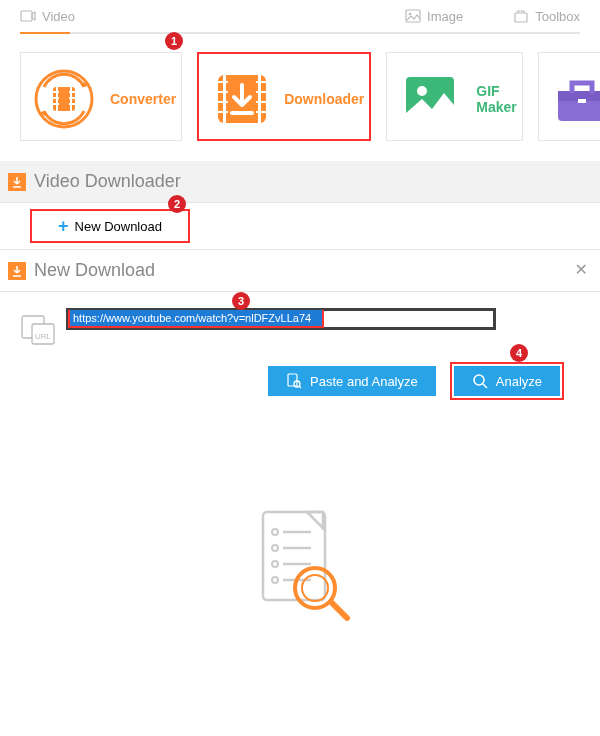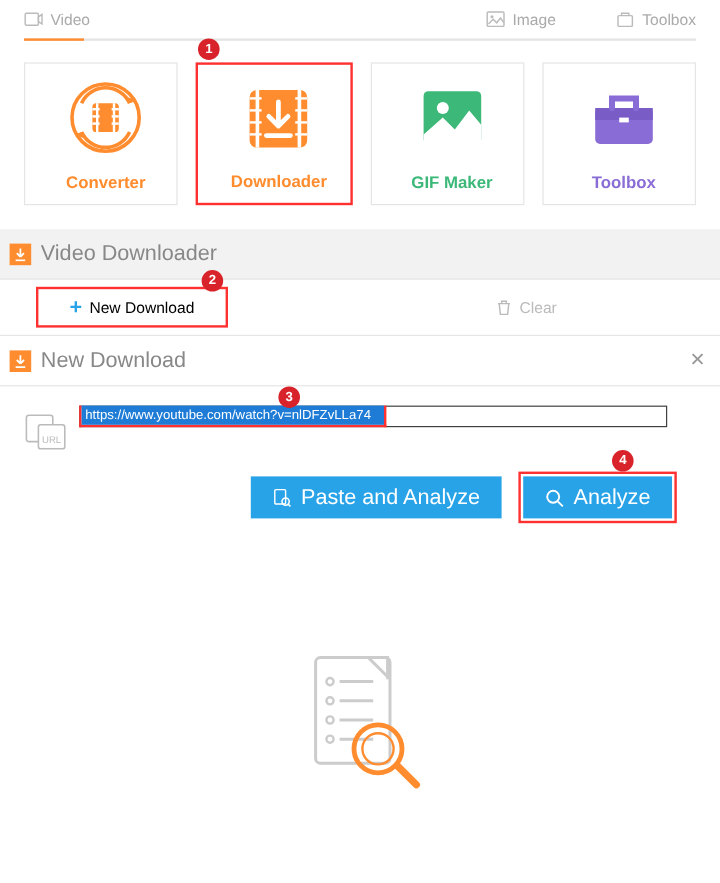--- a/index.html
+++ b/index.html
@@ -7,21 +7,21 @@
   
   
   .top-tabs { display: flex; padding: 0 20px; gap: 10px; align-items: center; height: 32px; }
   .top-tab { display: flex; align-items: center; gap: 6px; color: #aaa; font-size: 13px; cursor: pointer; }
   .spacer { flex: 1; }
   .divider { height: 2px; background: #e5e5e5; margin: 0 20px 8px 20px; position: relative; }
   .divider-active { position: absolute; left: 0; width: 50px; height: 2px; background: #ff8c2e; top: 0; }
   
   
   .tool-grid { display: flex; padding: 10px 20px 20px 20px; gap: 15px; }
-  .tool-item { flex: 1; border: 1px solid #e5e5e5; display: flex; flex-direction: column; align-items: center; justify-content: space-between; padding: 15px 5px 10px 13px; gap: 16px; cursor: pointer; }
+  .tool-item { flex: 1; border: 1px solid #e5e5e5; display: flex; flex-direction: row; align-items: center; justify-content: flex-start; padding: 15px 5px 10px 13px; gap: 16px; cursor: pointer; }
   .tool-item.highlighted { border: 2px solid #ff3030; gap: 12px; }
   .tool-icon { width: 60px; height: 60px; display: flex; align-items: center; justify-content: center; }
   .tool-label { font-size: 14px; font-weight: bold; }
   .converter-label { color: #ff8c2e; }
   .downloader-label { color: #ff8c2e; }
   .recorder-label { color: #ff8c2e; }
   .gifmaker-label { color: #3cb878; }
   .toolbox-label { color: #8a6cd6; }
   
   
@@ -39,21 +39,21 @@
   .clear-btn { color: #bbb; margin-left: auto; margin-right: 80px; }
   .trash-icon { color: #bbb; }
   
   
   .url-area { display: flex; align-items: flex-start; padding: 16px 20px 4px 20px; gap: 10px; }
   .url-icon { padding-top: 6px; }
   .url-inputs { flex: 1; }
   
   
   .analyze-row { display: flex; justify-content: flex-end; gap: 18px; padding: 12px 40px 10px 20px; }
-  .blue-btn { background: #29a3e8; color: #fff; border: none; padding: 7px 18px; font-size: 18px; display: flex; align-items: center; gap: 8px; cursor: pointer; }
+  .blue-btn { background: #29a3e8; color: #fff; border: none; padding: 7px 18px; font-size: 13px; display: flex; align-items: center; gap: 8px; cursor: pointer; }
   .blue-btn.highlighted { outline: 2px solid #ff3030; outline-offset: 2px; }
   
   
   .callout { position: absolute; width: 18px; height: 18px; background: #d8232a; color: #fff; font-size: 11px; border-radius: 50%; display: flex; align-items: center; justify-content: center; font-weight: bold; z-index: 10; }
   
   
   .placeholder-illustration { display: flex; justify-content: center; align-items: flex-start; padding: 100px 0 30px 0; }
   
   .rel { position: relative; }
 </style>
@@ -165,26 +165,20 @@
   </span>
   <span class="section-title">Video Downloader</span>
 </div>
 
 <div class="toolbar rel">
   <div class="callout" style="left:168px; top:-8px;">2</div>
   <div class="toolbar-btn highlighted">
     <span class="plus-icon">+</span>
     <span>New Download</span>
   </div>
-  <div class="toolbar-btn clear-btn">
-    <svg width="14" height="14" viewBox="0 0 14 14" class="trash-icon">
-        <path d="M3 4 L11 4 L10 13 L4 13 Z M5 4 L5 2 L9 2 L9 4 M2 4 L12 4" fill="none" stroke="#bbb" stroke-width="1.2"></path>
-      </svg>
-    <span>Clear</span>
-  </div>
 </div>
 
 <div class="section-header section-header-white">
   <span class="section-badge">
     <svg width="12" height="12" viewBox="0 0 12 12">
         <path d="M6 1 L6 8 M6 8 L3 5 M6 8 L9 5" stroke="#fff" stroke-width="1.5" fill="none"></path>
         <line x1="2" y1="11" x2="10" y2="11" stroke="#fff" stroke-width="1.5"></line>
       </svg>
   </span>
   <span class="section-title">New Download</span>
@@ -196,21 +190,21 @@
 </div>
 <div class="url-area">
   <div class="url-icon">
     <svg width="36" height="32" viewBox="0 0 36 32">
         <rect x="2" y="2" width="22" height="22" rx="2" fill="none" stroke="#bbb" stroke-width="1.3"></rect>
         <rect x="12" y="10" width="22" height="20" rx="2" fill="#fff" stroke="#bbb" stroke-width="1.3"></rect>
         <text x="23" y="25" font-size="8" fill="#bbb" text-anchor="middle">URL</text>
       </svg>
   </div>
   <div class="url-inputs">
-    <div style="display:flex;width:490px;border:1px solid #404040;">
+    <div style="display:flex;width:430px;border:3px solid #404040;">
       <div style="width:256px;border:2px solid #ff3030;border-top:none;margin:-1px;">
         <span style="display:block;background:#1e7cd6;color:#fff;font-size:11px;padding:2px 3px;white-space:nowrap;overflow:hidden;">https://www.youtube.com/watch?v=nlDFZvLLa74</span>
       </div>
       <div style="flex:1;"></div>
     </div>
   </div>
 </div>
 
 <div class="analyze-row rel">
   <div class="callout" style="right:72px; top:-10px;">4</div>

